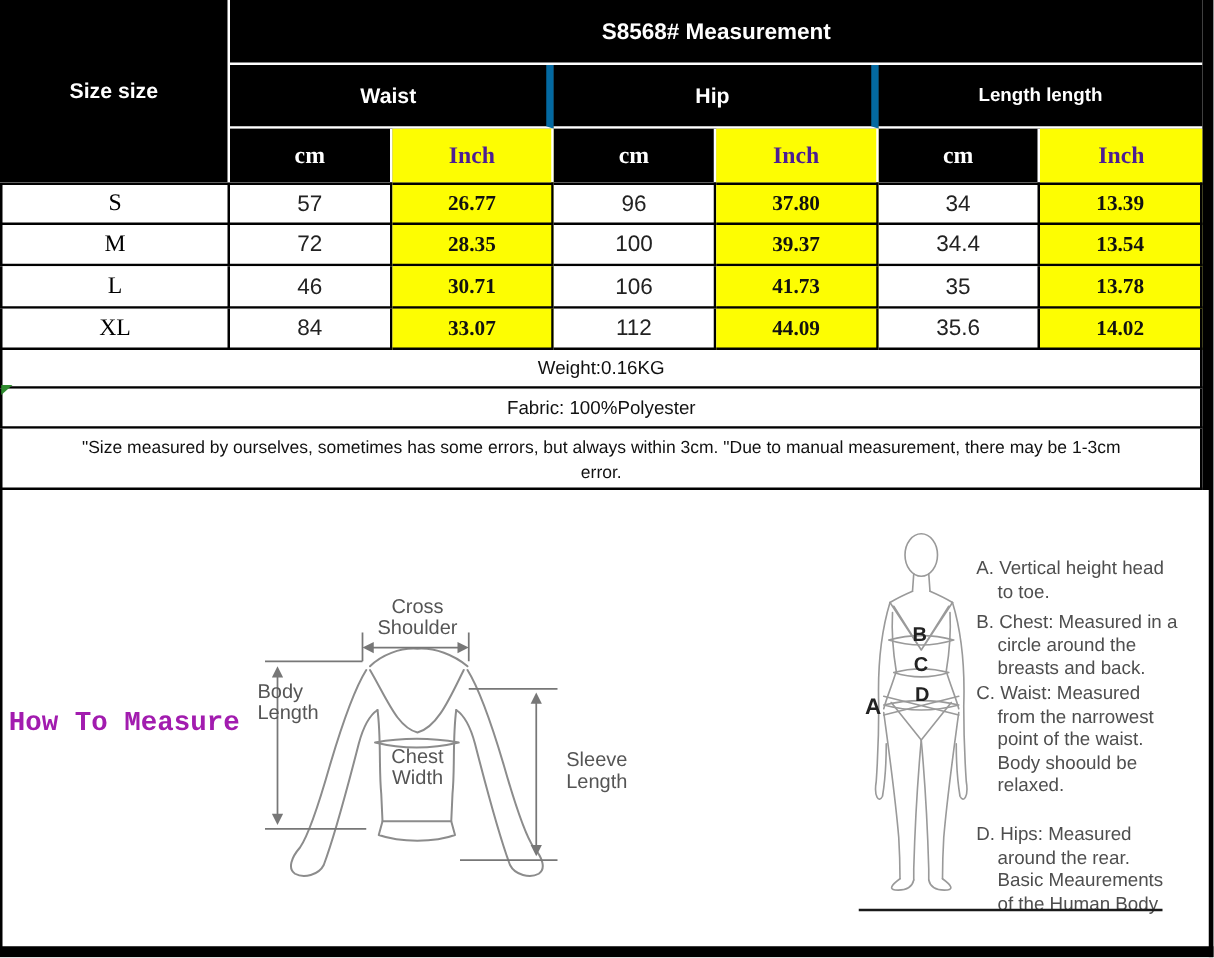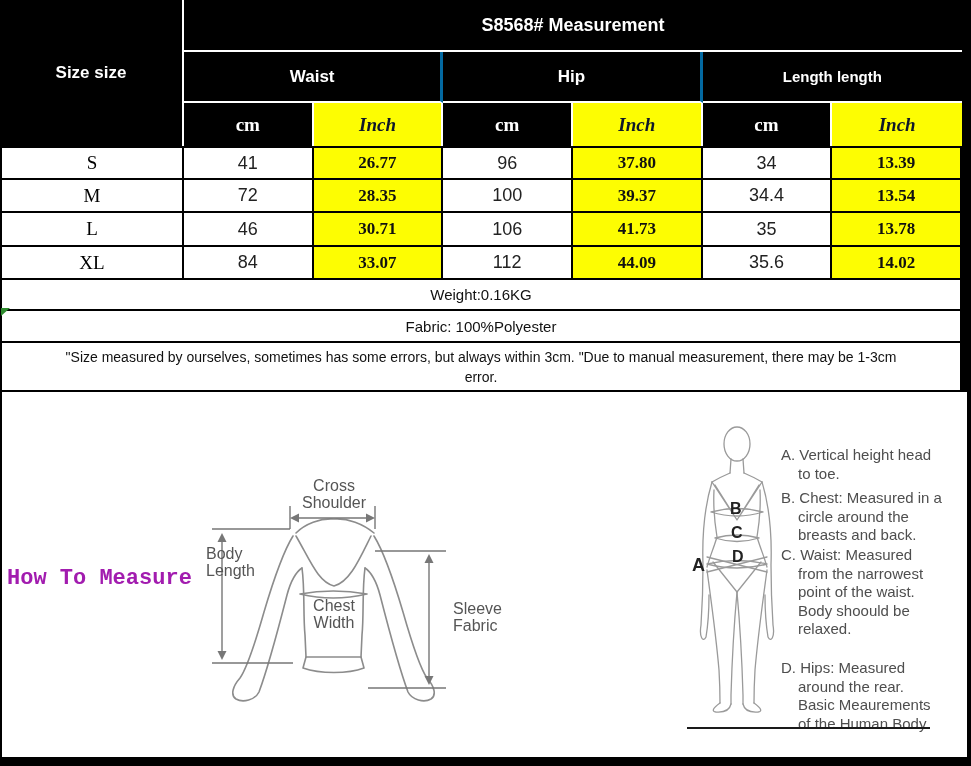--- a/index.html
+++ b/index.html
@@ -7,28 +7,28 @@
           font-family:"Liberation Sans",sans-serif;}
 
   
   .size-table{position:absolute;left:0;top:0;width:962px;display:grid;
     grid-template-columns:184px repeat(6,1fr);
     grid-template-rows:52px 51px 43px 34px 33px 34px 33px 31px 32px 49px;}
   .cell{display:flex;align-items:center;justify-content:center;box-sizing:border-box;}
   .hblack{background:#000;color:#fff;font-weight:bold;font-size:17px;}
   .size-cell{grid-area:1/1/4/2;border-right:2px solid #fff;}
   .title-cell{grid-area:1/2/2/8;border-bottom:2px solid #fff;font-size:18px;}
-  .group-cell{border-bottom:2px solid #fff;border-right:3px solid #0369a1;}
+  .group-cell{border-bottom:2px solid #fff;border-right:6px solid #0369a1;}
   .g-waist{grid-area:2/2/3/4;}
   .g-hip{grid-area:2/4/3/6;}
   .g-len{grid-area:2/6/3/8;border-right:none;font-size:15px;}
   .unit-cell{font-family:"Liberation Serif",serif;font-weight:bold;font-size:19px;
              border-right:2px solid #fff;}
   .unit-cm{background:#000000;color:#fff;}
-  .unit-inch{background:#fdfd02;color:#0f172a;font-style:italic;}
+  .unit-inch{background:#fdfd02;color:#4c1d95;}
   .u-last{border-right:none;}
   .dcell{background:#fff;border-right:2px solid #000;border-bottom:2px solid #000;}
   .row-top{border-top:2px solid #000;}
   .col-first{border-left:2px solid #000;font-family:"Liberation Serif",serif;font-size:19px;}
   .cm-val{font-size:18px;color:#222;}
   .in-val{background:#fdfd02;font-family:"Liberation Serif",serif;font-weight:bold;
           font-size:17px;color:#111;}
   .full-row{grid-column:1/8;background:#fff;border-left:2px solid #000;
             border-right:2px solid #000;border-bottom:2px solid #000;
             font-size:15px;color:#111;}
@@ -82,21 +82,21 @@
     <div class="cell hblack group-cell g-len">Length length</div>
 
     <div class="cell unit-cell unit-cm" style="grid-area:3/2">cm</div>
     <div class="cell unit-cell unit-inch" style="grid-area:3/3">Inch</div>
     <div class="cell unit-cell unit-cm" style="grid-area:3/4">cm</div>
     <div class="cell unit-cell unit-inch" style="grid-area:3/5">Inch</div>
     <div class="cell unit-cell unit-cm" style="grid-area:3/6">cm</div>
     <div class="cell unit-cell unit-inch u-last" style="grid-area:3/7">Inch</div>
 
     <div class="cell dcell row-top col-first" style="grid-row:4">S</div>
-    <div class="cell dcell row-top cm-val" style="grid-row:4">41</div>
+    <div class="cell dcell row-top cm-val" style="grid-row:4">57</div>
     <div class="cell dcell row-top in-val" style="grid-row:4">26.77</div>
     <div class="cell dcell row-top cm-val" style="grid-row:4">96</div>
     <div class="cell dcell row-top in-val" style="grid-row:4">37.80</div>
     <div class="cell dcell row-top cm-val" style="grid-row:4">34</div>
     <div class="cell dcell row-top in-val" style="grid-row:4">13.39</div>
 
     <div class="cell dcell col-first" style="grid-row:5">M</div>
     <div class="cell dcell cm-val" style="grid-row:5">72</div>
     <div class="cell dcell in-val" style="grid-row:5">28.35</div>
     <div class="cell dcell cm-val" style="grid-row:5">100</div>
@@ -169,21 +169,21 @@
     </g>
   </svg>
 
   <div class="sketch-label lbl-cross">Cross
 Shoulder</div>
   <div class="sketch-label lbl-body">Body
 Length</div>
   <div class="sketch-label lbl-chest">Chest
 Width</div>
   <div class="sketch-label lbl-sleeve">Sleeve
-Fabric</div>
+Length</div>
 
   <svg class="sketch-svg" style="left:685px;top:425px;" width="100" height="292" viewBox="0 0 100 292">
     <g stroke="#9a9a9a" stroke-width="1.3" fill="none" stroke-linecap="round">
       <ellipse cx="52" cy="19" rx="13" ry="17"></ellipse>
       <path d="M 46,34 L 45,48 M 58,34 L 59,48"></path>
       <path d="M 45,48 C 38,51 32,54 27,57 M 59,48 C 66,51 72,54 77,57"></path>
 
       <path d="M 27,57 C 20,80 17,110 18,140 C 18,160 17,185 16,200 C 14,212 18,218 21,212 C 23,200 24,185 24,170"></path>
       <path d="M 77,57 C 84,80 87,110 86,140 C 86,160 87,185 88,200 C 90,212 86,218 83,212 C 81,200 80,185 80,170"></path>
 

